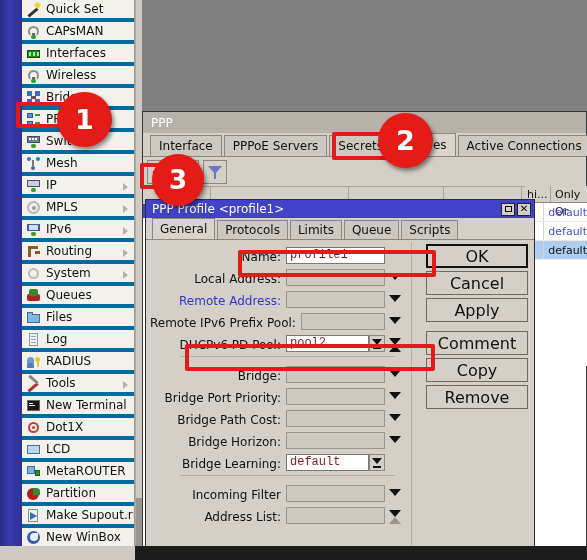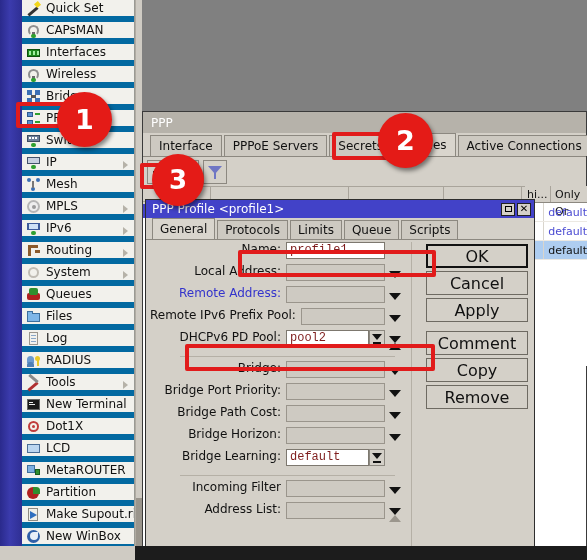--- a/index.html
+++ b/index.html
@@ -22,21 +22,21 @@
 
   
   #sidebar{
     position:absolute; left:22px; top:0; width:113px; height:546px;
     background:#f2f1ec;
     border-right:1px solid #9a9a94;
     overflow:hidden;
   }
   .menu-item{
     height:22px; display:flex; align-items:center;
-    padding-left:4px; border-bottom:6px solid #0369a1;
+    padding-left:4px; border-bottom:4px solid #0369a1;
     position:relative; cursor:default;
   }
   .menu-item .mlabel{ font-size:12px; color:#111; margin-left:5px; white-space:nowrap; }
   .menu-item .arrow{
     position:absolute; right:6px; top:7px;
     width:0;height:0;border-left:5px solid #b6b2a8;
     border-top:4px solid transparent;border-bottom:4px solid transparent;
   }
   .ico{ width:15px;height:15px;flex:0 0 15px;position:relative;display:block; }
 
@@ -119,21 +119,21 @@
     background:#cdc9c1;border:1px solid #8c8880;border-bottom:none;margin-right:2px;
     cursor:default; white-space:nowrap;
   }
   .dtab.active{ background:#d9d5cd; height:21px; line-height:21px; }
   #pd-body{ position:absolute; left:0; top:40px; right:0; bottom:0; }
   #pd-form{
     position:absolute; left:4px; top:2px; width:255px; bottom:0;
     overflow:hidden;
   }
   .frow{
-    height:22px; display:flex; align-items:flex-start; position:relative;
+    height:22px; display:flex; align-items:flex-end; position:relative;
   }
   .flabel{
     flex:0 0 136px; text-align:right; padding-right:5px;
     font-size:12px; color:#111; white-space:nowrap;
   }
   .flabel.blue{ color:#3333cc; }
   .finput{
     flex:1; height:17px; background:#cecac2; border:1px solid #9a958c;
     font-size:12px; color:#7f1d1d; padding:0 3px; line-height:15px;
     font-family:Liberation Mono, monospace;
@@ -277,35 +277,35 @@
         <span style="position:absolute;left:1px;top:2px;width:13px;height:7px;background:#6d7f99;border:1px solid #3d4b60;"></span>
         <span style="position:absolute;left:3px;top:4px;width:2px;height:2px;background:#fff;"></span>
         <span style="position:absolute;left:6px;top:4px;width:2px;height:2px;background:#fff;"></span>
         <span style="position:absolute;left:9px;top:4px;width:2px;height:2px;background:#fff;"></span>
         <span style="position:absolute;left:5px;top:10px;width:5px;height:4px;background:#2fa02f;border-radius:2px;"></span>
       </span>
       <span class="mlabel">Switch</span>
     </div>
     <div class="menu-item">
       <span class="ico">
-        <span style="position:absolute;left:1px;top:2px;width:13px;height:7px;background:#43526b;"></span>
-        <span style="position:absolute;left:2px;top:3px;width:11px;height:5px;background:#c8d0e0;"></span>
-        <span style="position:absolute;left:5px;top:10px;width:5px;height:4px;background:#2fa02f;border-radius:2px;"></span>
-      </span>
-      <span class="mlabel">IP</span>
-      <span class="arrow"></span>
-    </div>
-    <div class="menu-item">
-      <span class="ico">
         <span style="position:absolute;left:1px;top:1px;width:4px;height:4px;background:#3b6fb5;border-radius:50%;"></span>
         <span style="position:absolute;left:10px;top:1px;width:4px;height:4px;background:#3b6fb5;border-radius:50%;"></span>
         <span style="position:absolute;left:5px;top:10px;width:4px;height:4px;background:#3b6fb5;border-radius:50%;"></span>
         <span style="position:absolute;left:6px;top:4px;width:2px;height:7px;background:#777;"></span>
       </span>
       <span class="mlabel">Mesh</span>
+    </div>
+    <div class="menu-item">
+      <span class="ico">
+        <span style="position:absolute;left:1px;top:2px;width:13px;height:7px;background:#43526b;"></span>
+        <span style="position:absolute;left:2px;top:3px;width:11px;height:5px;background:#c8d0e0;"></span>
+        <span style="position:absolute;left:5px;top:10px;width:5px;height:4px;background:#2fa02f;border-radius:2px;"></span>
+      </span>
+      <span class="mlabel">IP</span>
+      <span class="arrow"></span>
     </div>
     <div class="menu-item">
       <span class="ico">
         <span style="position:absolute;left:1px;top:1px;width:13px;height:13px;border:2px solid #b6b6b6;border-radius:50%;background:#eee;"></span>
         <span style="position:absolute;left:6px;top:6px;width:4px;height:4px;background:#9a9a9a;border-radius:50%;"></span>
       </span>
       <span class="mlabel">MPLS</span>
       <span class="arrow"></span>
     </div>
     <div class="menu-item">

